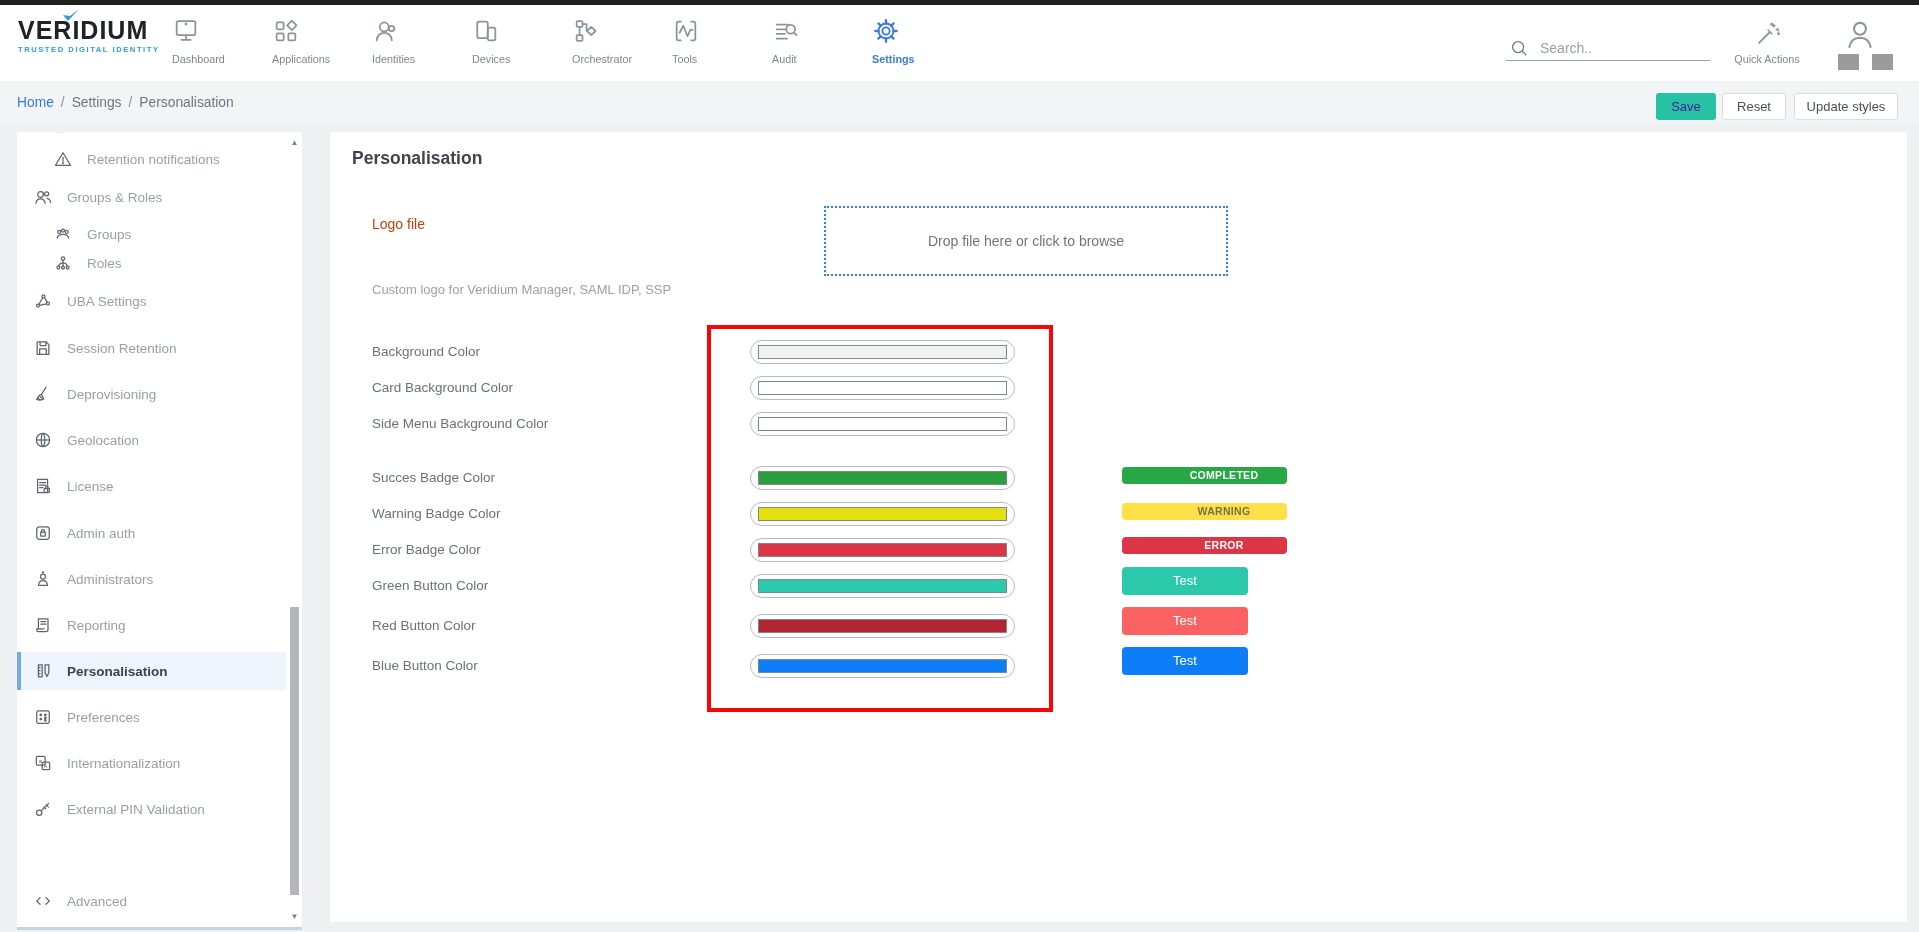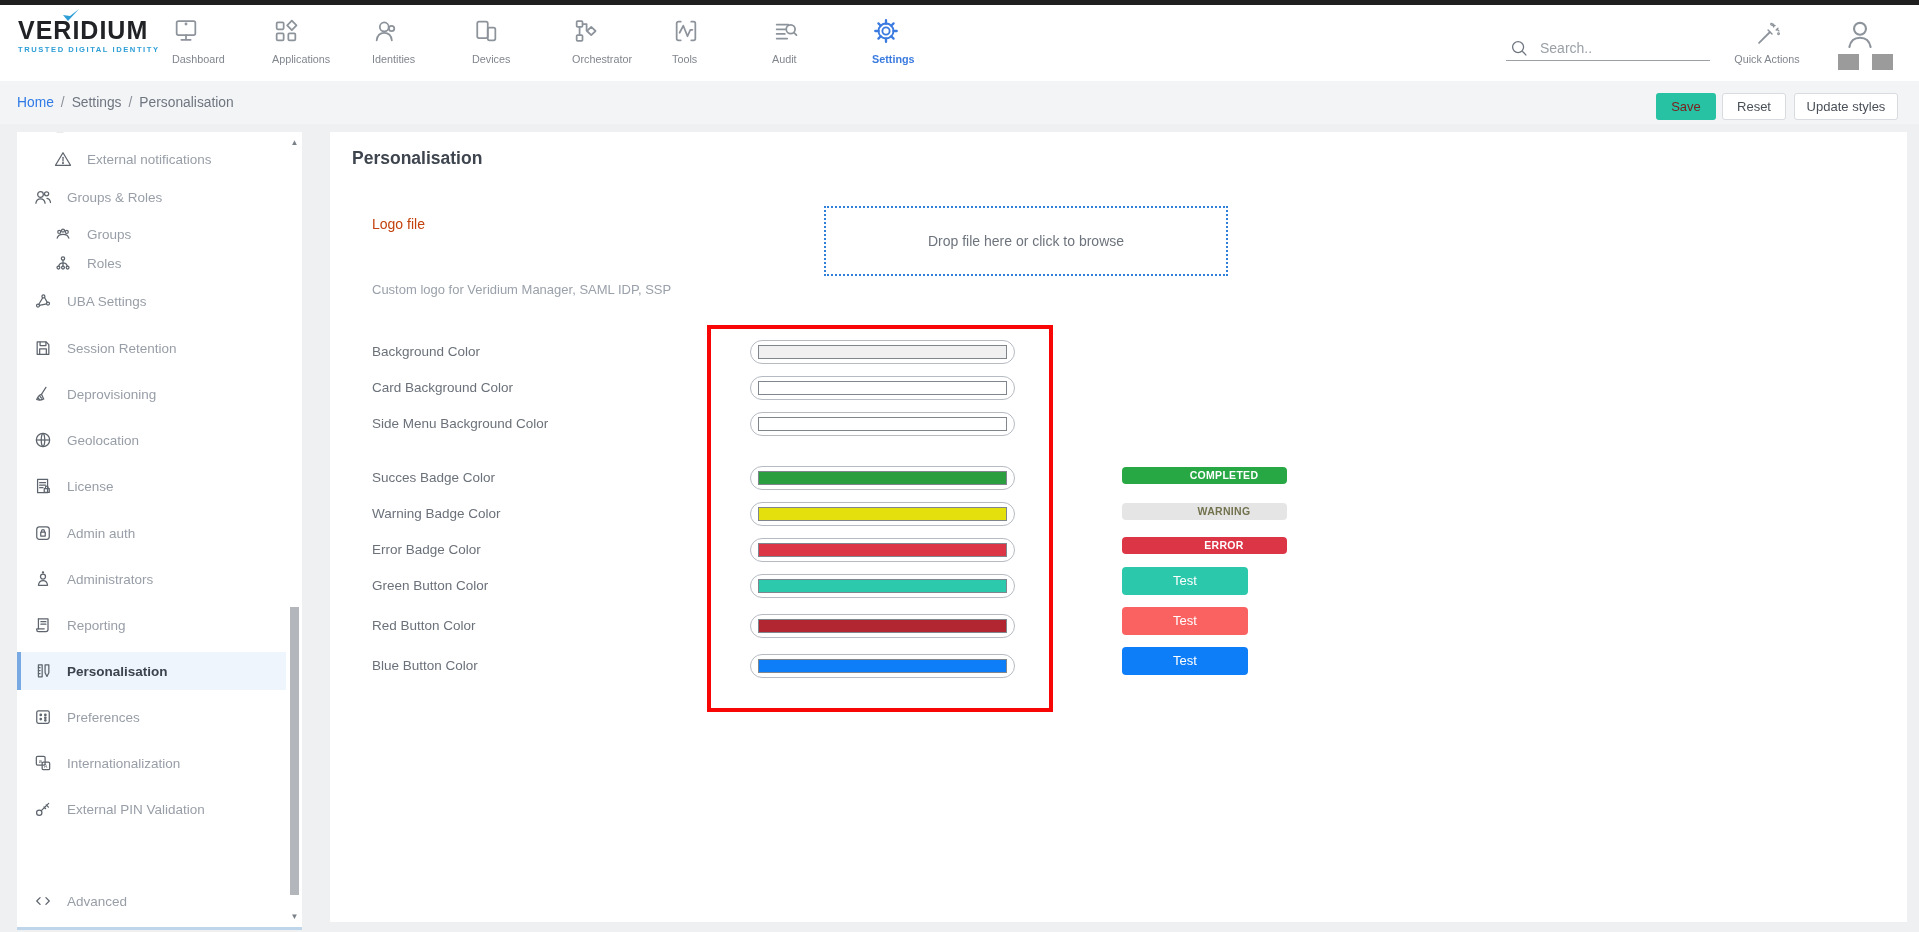--- a/index.html
+++ b/index.html
@@ -34,21 +34,21 @@
   .avatar{position:absolute;left:1843px;top:12px;width:34px;height:36px;color:#8d939b;cursor:pointer;}
   .sq{position:absolute;top:49px;width:21px;height:16px;background:#9b9b9b;}
   .sq1{left:1838px;} .sq2{left:1872px;}
 
   
   .crumbbar{position:absolute;left:0;top:81px;width:100%;height:43px;background:#f3f4f6;}
   .crumbs{position:absolute;left:17px;top:0;height:43px;line-height:43px;font-size:13.8px;color:#6f7680;}
   .crumbs .home{color:#2f7ae5;cursor:pointer;text-decoration:none;}
   .crumbs .sep{margin:0 7px;color:#8a9098;}
   .btn{position:absolute;top:12px;height:27px;border-radius:3px;font-size:13px;font-family:inherit;cursor:pointer;}
-  .btn.save{left:1656px;width:60px;border:none;color:#7f1d1d;}
+  .btn.save{left:1656px;width:60px;border:none;color:#4c1d95;}
   .btn.ghost{background:#fff;border:1px solid #d8dbe0;color:#4a5058;}
   .btn.reset{left:1722px;width:64px;}
   .btn.upd{left:1794px;width:104px;}
 
   
   .sidebar{position:absolute;left:17px;top:132px;width:285px;height:798px;background:#fff;overflow:hidden;}
   .sidebar::after{content:"";position:absolute;left:0;right:0;bottom:0;height:3px;background:#bfd6ea;}
   .sb-item{position:absolute;left:0;right:16px;height:38px;display:flex;align-items:center;
     padding-left:16px;box-sizing:border-box;color:#989ea7;font-size:13.5px;cursor:pointer;}
   .sb-item .sic{width:20px;height:20px;margin-right:14px;color:#5d646d;flex:none;}
@@ -224,21 +224,21 @@
       </span>
     </div>
     <div class="sb-item ind" style="top:8px">
       <span class="sic">
         <svg width="20" height="20" viewBox="0 0 24 24" fill="none" stroke="currentColor" stroke-width="1.5" stroke-linejoin="round">
             <path d="M12 4.5L21 19.5H3z"></path>
             <path d="M12 10v4.5" stroke-linecap="round"></path>
             <circle cx="12" cy="16.9" r=".5"></circle>
           </svg>
       </span>
-      <span>External notifications</span>
+      <span>Retention notifications</span>
     </div>
     <div class="sb-item" style="top:46px">
       <span class="sic">
         <svg width="20" height="20" viewBox="0 0 24 24" fill="none" stroke="currentColor" stroke-width="1.5" stroke-linecap="round">
             <circle cx="9" cy="9" r="3.4"></circle>
             <path d="M3.5 19.5c.4-3.4 2.6-5.3 5.5-5.3s5.1 1.9 5.5 5.3"></path>
             <circle cx="16.3" cy="8.2" r="2.5"></circle>
             <path d="M16.8 13.6c2.4.4 3.9 2.2 4.2 5"></path>
           </svg>
       </span>
@@ -457,19 +457,19 @@
       </div>
 
     <div class="f-label" style="top:522px">Blue Button Color</div>
     <div class="pill" style="top:522px">
         <div class="swatch" style="background: rgb(13, 126, 247);"></div>
       </div>
 
     <div class="annotation" style="border-color: rgb(248, 6, 6);"></div>
 
     <div class="pv badge" style="top: 335px; background: rgb(40, 167, 69); color: rgb(255, 255, 255);">COMPLETED</div>
-    <div class="pv badge" style="top: 371px; background: #e5e5e5; color: rgb(114, 114, 79);">WARNING</div>
+    <div class="pv badge" style="top: 371px; background: #fde047; color: rgb(114, 114, 79);">WARNING</div>
     <div class="pv badge" style="top: 405px; background: rgb(220, 53, 69); color: rgb(255, 255, 255);">ERROR</div>
     <div class="pv button" style="top: 435px; background: rgb(44, 200, 171); color: rgb(255, 255, 255);">Test</div>
     <div class="pv button" style="top: 475px; background: rgb(250, 98, 98); color: rgb(255, 255, 255);">Test</div>
     <div class="pv button" style="top: 515px; background: rgb(13, 126, 247); color: rgb(255, 255, 255);">Test</div>
   </section>
 </div>
 
 </body></html>

